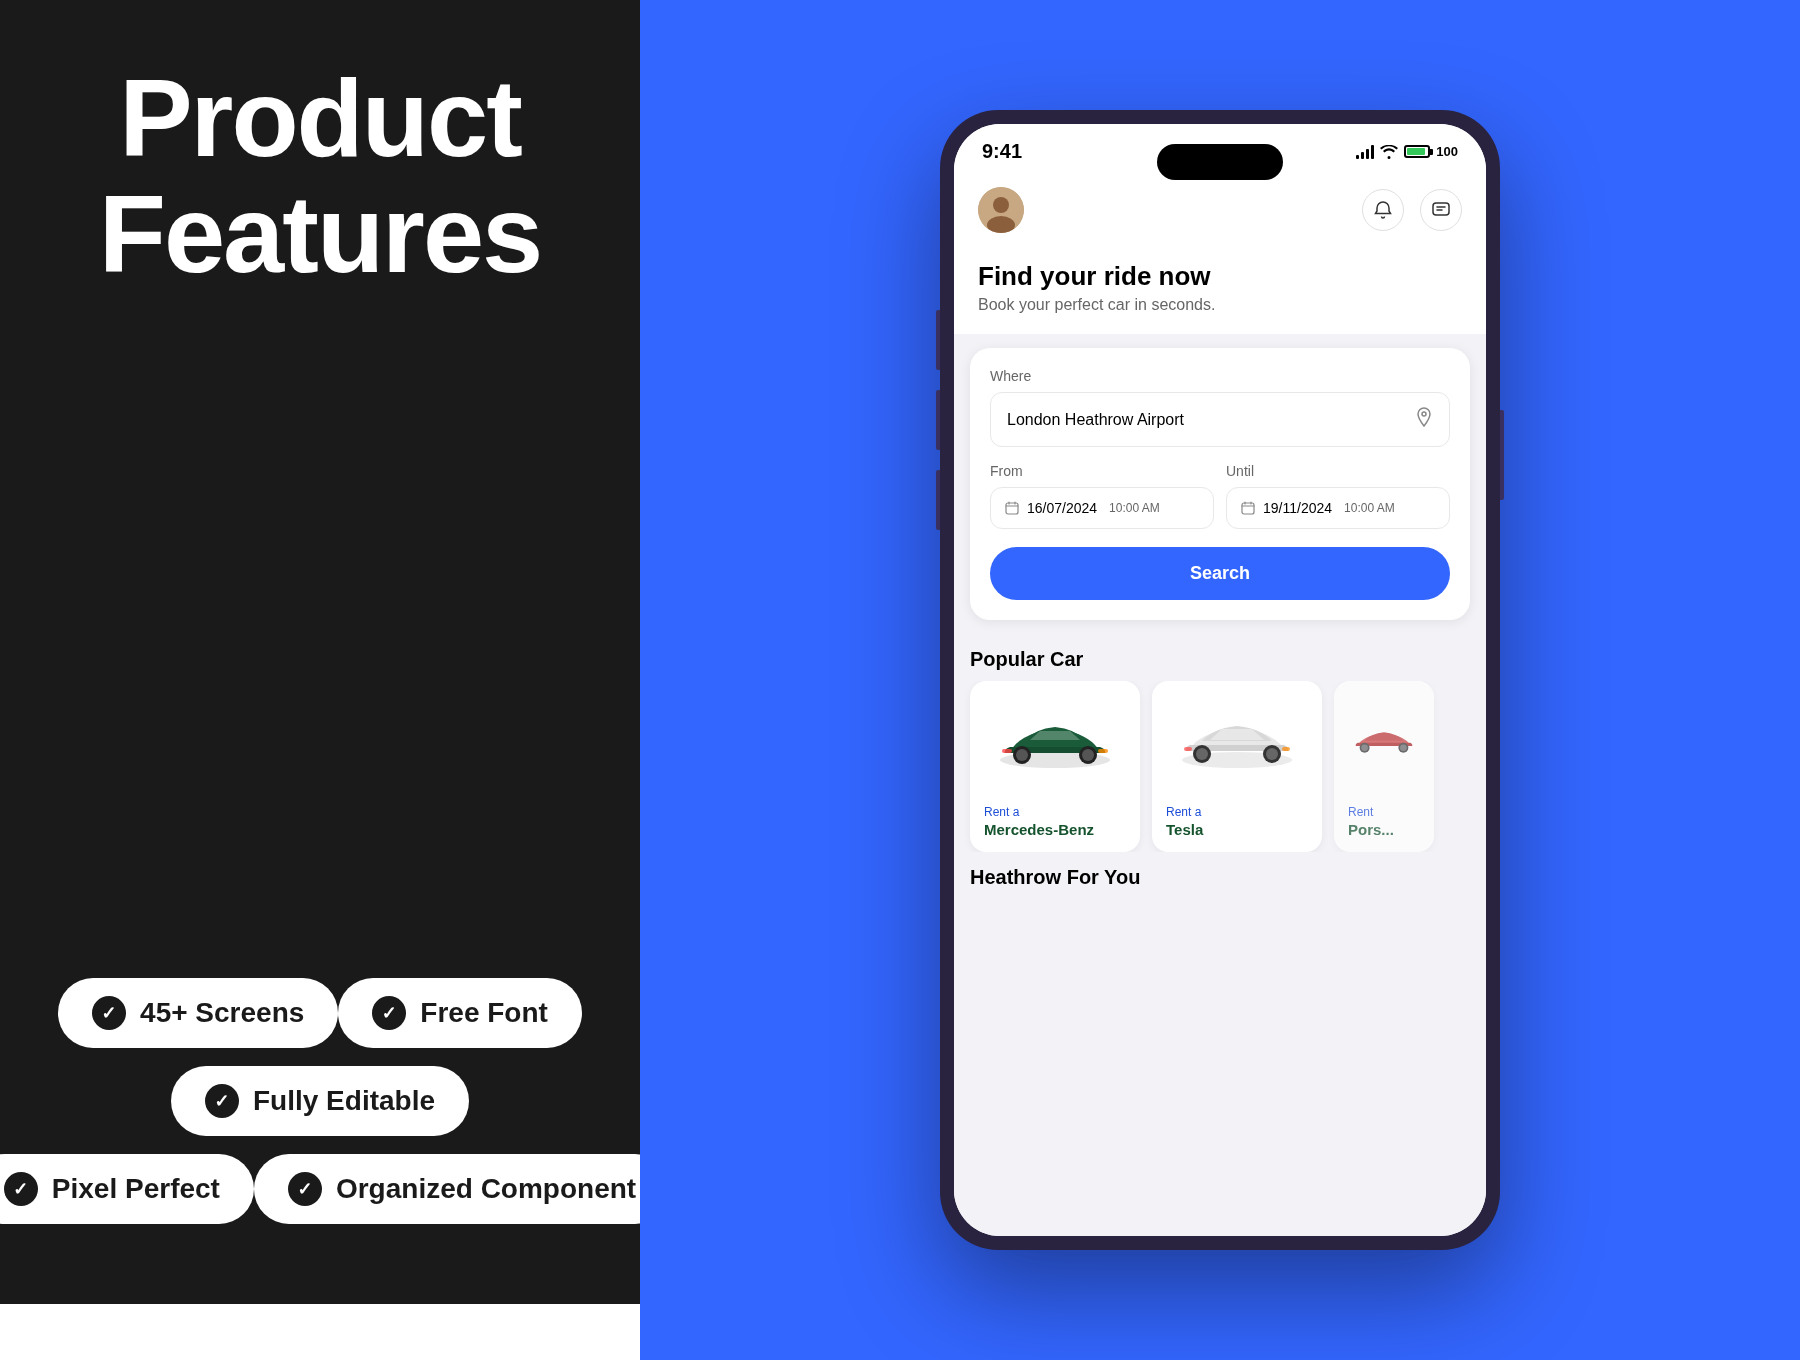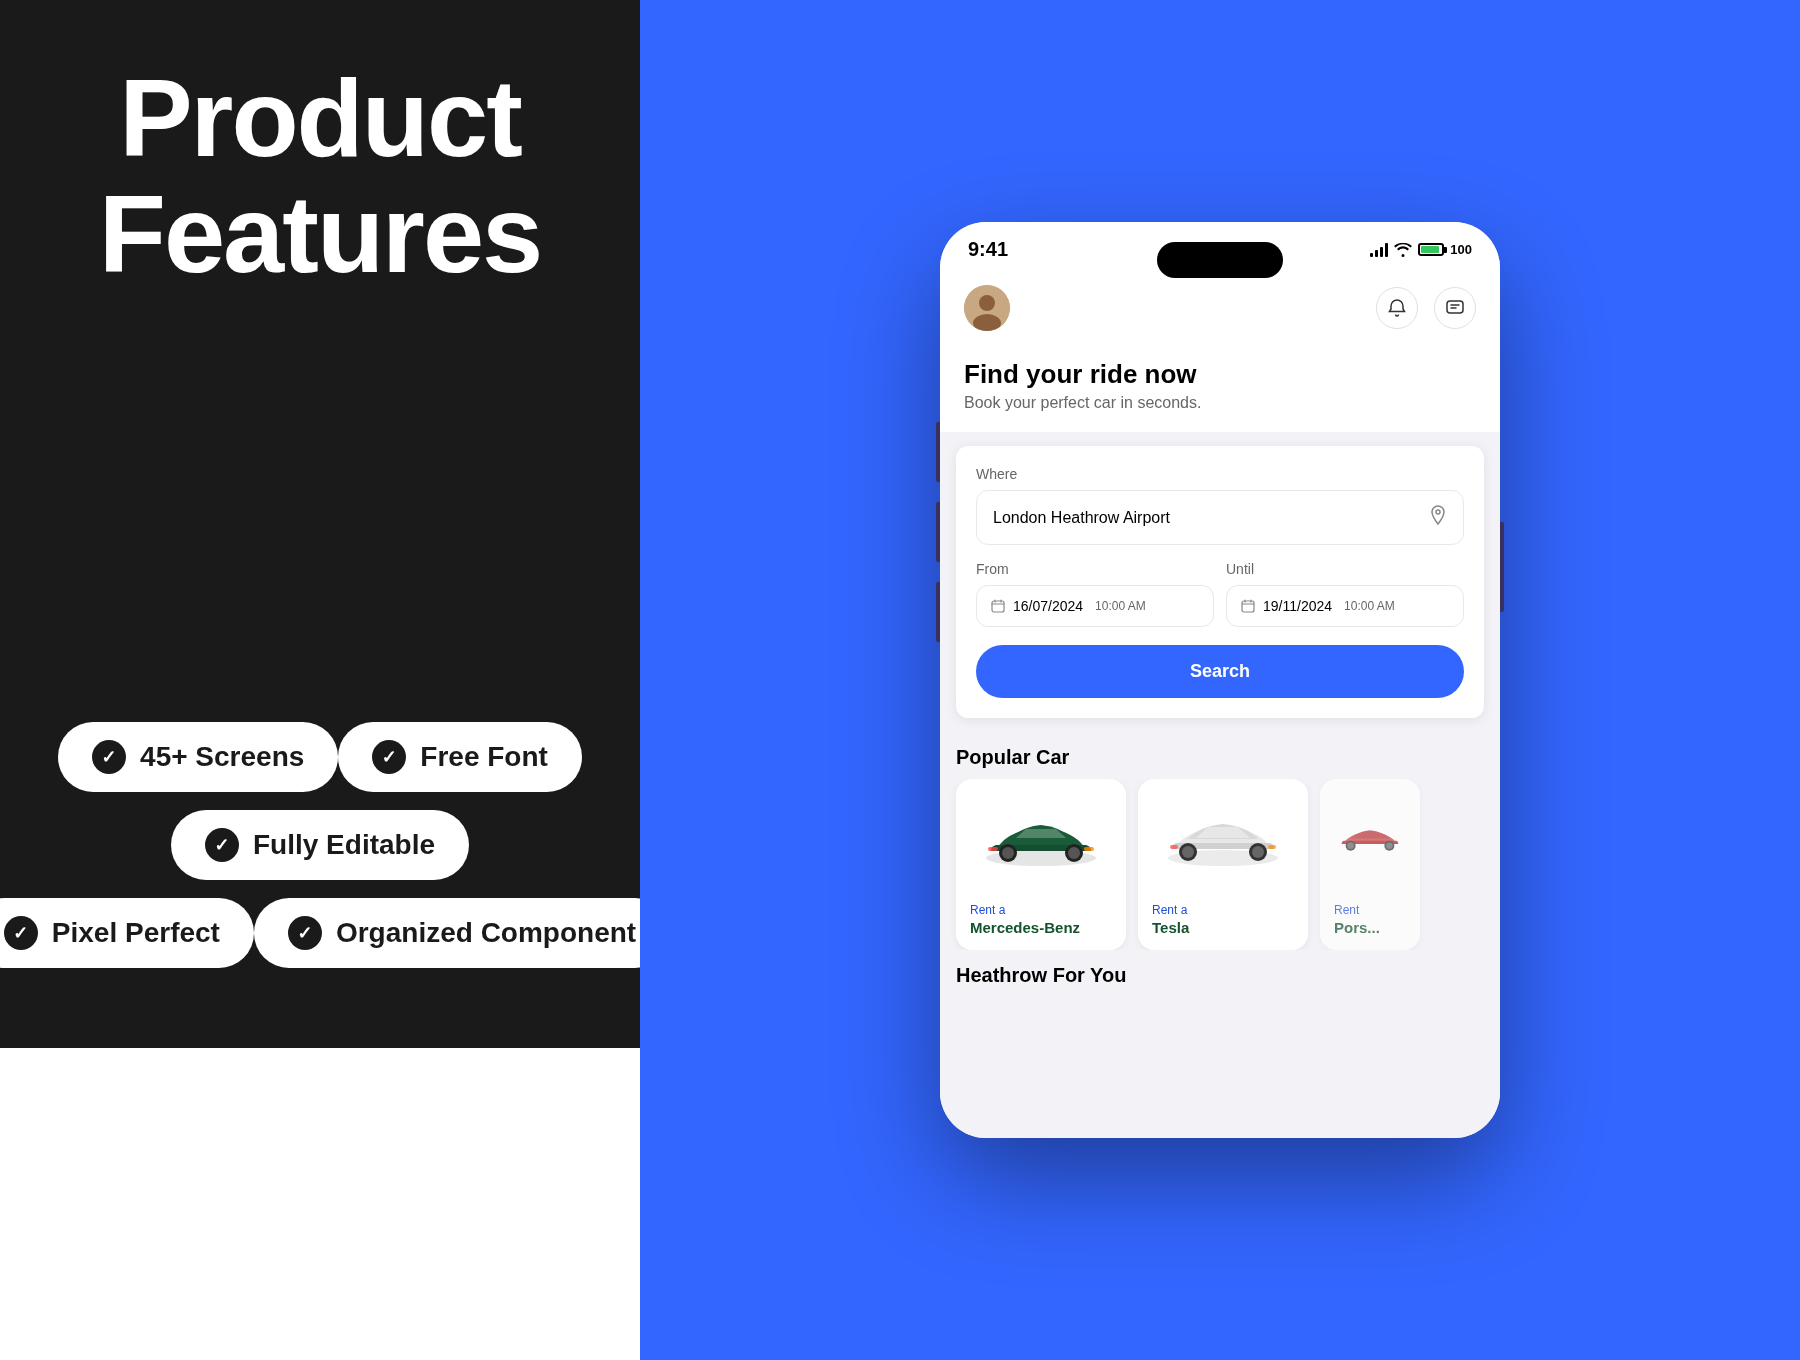--- a/index.html
+++ b/index.html
@@ -7,21 +7,21 @@
       width: 1800px;
       height: 1360px;
       display: flex;
       overflow: hidden;
       font-family: -apple-system, BlinkMacSystemFont, 'Segoe UI', sans-serif;
     }
 
     
     .left-panel {
       width: 640px;
-      height: 1048px;
+      height: 1304px;
       background: #1a1a1a;
       display: flex;
       flex-direction: column;
       justify-content: space-between;
       padding: 60px 40px 80px;
       flex-shrink: 0;
     }
     .hero-title {
       color: #ffffff;
       font-size: 110px;
@@ -77,23 +77,24 @@
       background: #3366ff;
       display: flex;
       align-items: center;
       justify-content: center;
       position: relative;
     }
 
     
     .phone-frame {
       width: 560px;
-      height: 916px;
+      height: 1140px;
       background: #2a2340;
       border-radius: 58px;
+      padding: 14px;
       position: relative;
       box-shadow: 0 40px 100px rgba(0,0,0,0.4);
     }
     .phone-screen {
       width: 100%;
       height: 100%;
       background: #f2f2f7;
       border-radius: 46px;
       overflow: hidden;
       position: relative;
@@ -233,21 +234,21 @@
     }
     .greeting-subtitle {
       font-size: 16px;
       color: #666;
     }
 
     
     .search-card {
       margin: 14px 16px;
       background: #ffffff;
-      border-radius: 12px;
+      border-radius: 20px;
       padding: 20px;
       box-shadow: 0 2px 12px rgba(0,0,0,0.08);
     }
     .field-label {
       font-size: 14px;
       color: #666;
       margin-bottom: 8px;
       font-weight: 500;
     }
     .location-input {

